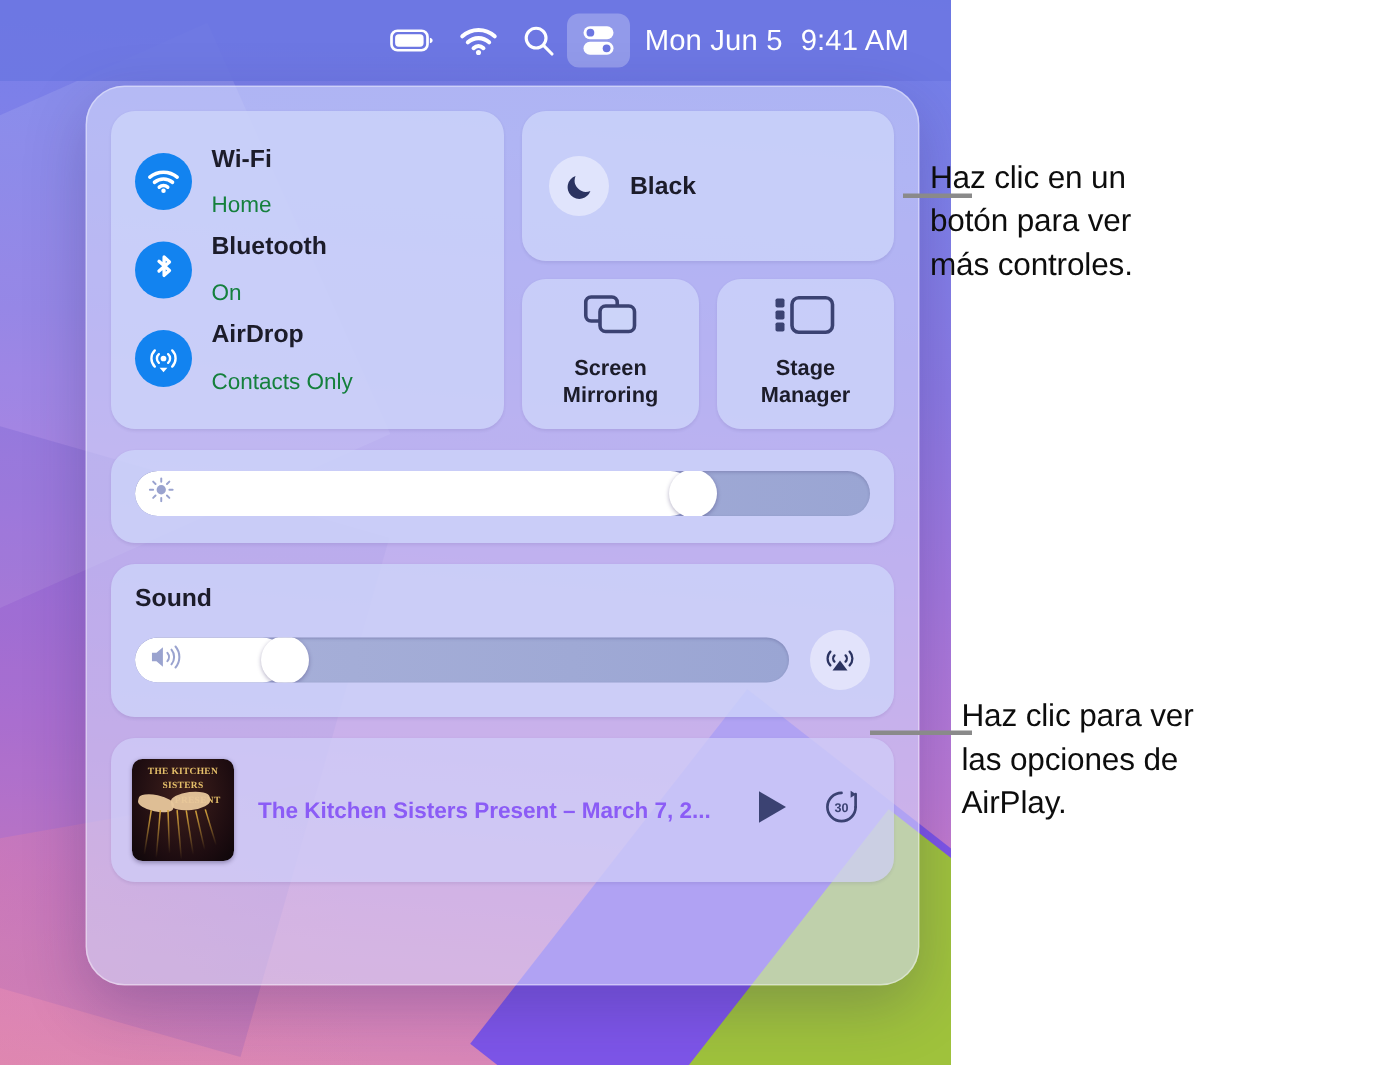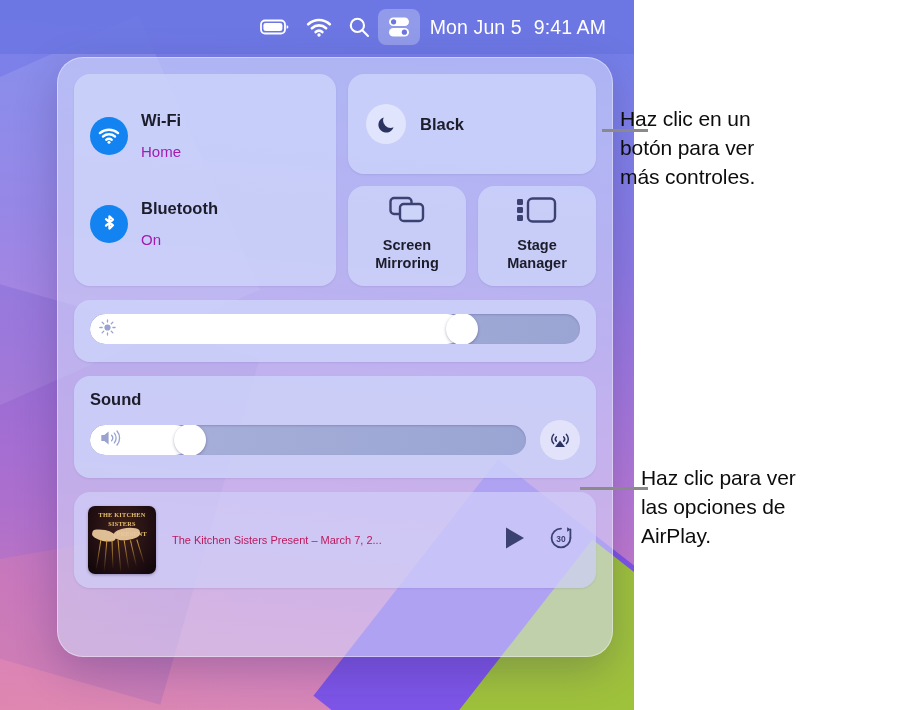--- a/index.html
+++ b/index.html
@@ -80,21 +80,21 @@
 
   
   #conn { width:262px; padding:18px 16px; display:flex; flex-direction:column; justify-content:space-around; }
   .conn-row { display:flex; align-items:center; gap:13px; }
   .conn-icon {
     width:38px; height:38px; border-radius:50%; background:#1283f0;
     display:flex; align-items:center; justify-content:center; flex:0 0 38px;
   }
   .conn-text { display:flex; flex-direction:column; line-height:1.18;gap:12px; }
   .conn-title { font-size:16.5px; font-weight:700; color:#1c1c2a; }
-  .conn-sub { font-size:15px; color:#a21caf; }
+  .conn-sub { font-size:15px; color:#15803d; }
 
   
   #rightcol { flex:1; display:flex; flex-direction:column; gap:12px; }
   #focus-tile {
     height:100px; display:flex; align-items:center; gap:14px; padding:0 18px;
   }
   .round-icon-btn {
     width:40px; height:40px; border-radius:50%;
     background:rgba(255,255,255,.45);
     display:flex; align-items:center; justify-content:center; flex:0 0 40px;
@@ -150,21 +150,21 @@
   .art-hand {
     position:absolute; background:#e8c79c; border-radius:50%/40%;
     opacity:.95;
   }
   .art-streak {
     position:absolute; width:1.4px; background:linear-gradient(180deg,#d8a63c,rgba(180,120,30,0));
   }
   #media-text { flex:1; min-width:0; display:flex; flex-direction:column; gap:3px; }
   #media-title { font-size:16.5px; font-weight:700; color:#1c1c2a;
     white-space:nowrap; overflow:hidden; }
-  #media-sub { font-size:11px; color:#be185d; white-space:nowrap; overflow:hidden; }
+  #media-sub { font-size:15px; color:#8b5cf6; white-space:nowrap; overflow:hidden;font-weight:bold; }
   #media-controls { display:flex; align-items:center; gap:22px; flex:0 0 auto; padding-right:4px; }
 
   
   .callout {
     position:absolute; font-size:21px; color:#0d0d0d; line-height:1.38;
     white-space:pre-line; letter-spacing:-.1px;
   }
   .lead-line { position:absolute; height:3px; background:#8a8a8a; }
   #cut-mask { position:absolute; left:634px; top:0; width:284px; height:710px; background:#fff; }
 </style>
@@ -250,20 +250,38 @@
           <svg width="13" height="21" viewBox="0 0 13 21">
             <path d="M3 5.2l7 6.1-3.6 3.3V2.3l3.6 3.3-7 6.1" fill="none" stroke="#fff" stroke-width="2.2" stroke-linejoin="round" stroke-linecap="round"></path>
           </svg>
         </span>
         <span class="conn-text">
           <span class="conn-title">Bluetooth</span>
           <span class="conn-sub">On</span>
         </span>
       </div>
 
+      <div class="conn-row">
+        <span class="conn-icon">
+          <svg width="24" height="24" viewBox="0 0 24 24">
+            <g fill="none" stroke="#fff" stroke-width="1.6" stroke-linecap="round">
+              <path d="M6.2 17.4a7.6 7.6 0 0 1 0-10.8"></path>
+              <path d="M17.8 6.6a7.6 7.6 0 0 1 0 10.8"></path>
+              <path d="M8.9 14.9a3.9 3.9 0 0 1 0-5.8"></path>
+              <path d="M15.1 9.1a3.9 3.9 0 0 1 0 5.8"></path>
+            </g>
+            <circle cx="12" cy="12" r="1.9" fill="#fff"></circle>
+            <path d="M9.4 18.2h5.2L12 21.2z" fill="#fff"></path>
+          </svg>
+        </span>
+        <span class="conn-text">
+          <span class="conn-title">AirDrop</span>
+          <span class="conn-sub">Contacts Only</span>
+        </span>
+      </div>
     </div>
 
     <div id="rightcol">
       <div class="group" id="focus-tile">
         <span class="round-icon-btn">
           <svg width="21" height="21" viewBox="0 0 21 21">
             <path d="M17.6 13.3A7.6 7.6 0 0 1 7.7 3.4a7.8 7.8 0 1 0 9.9 9.9z" fill="#2b3361"></path>
           </svg>
         </span>
         <span id="focus-label">Black</span>

